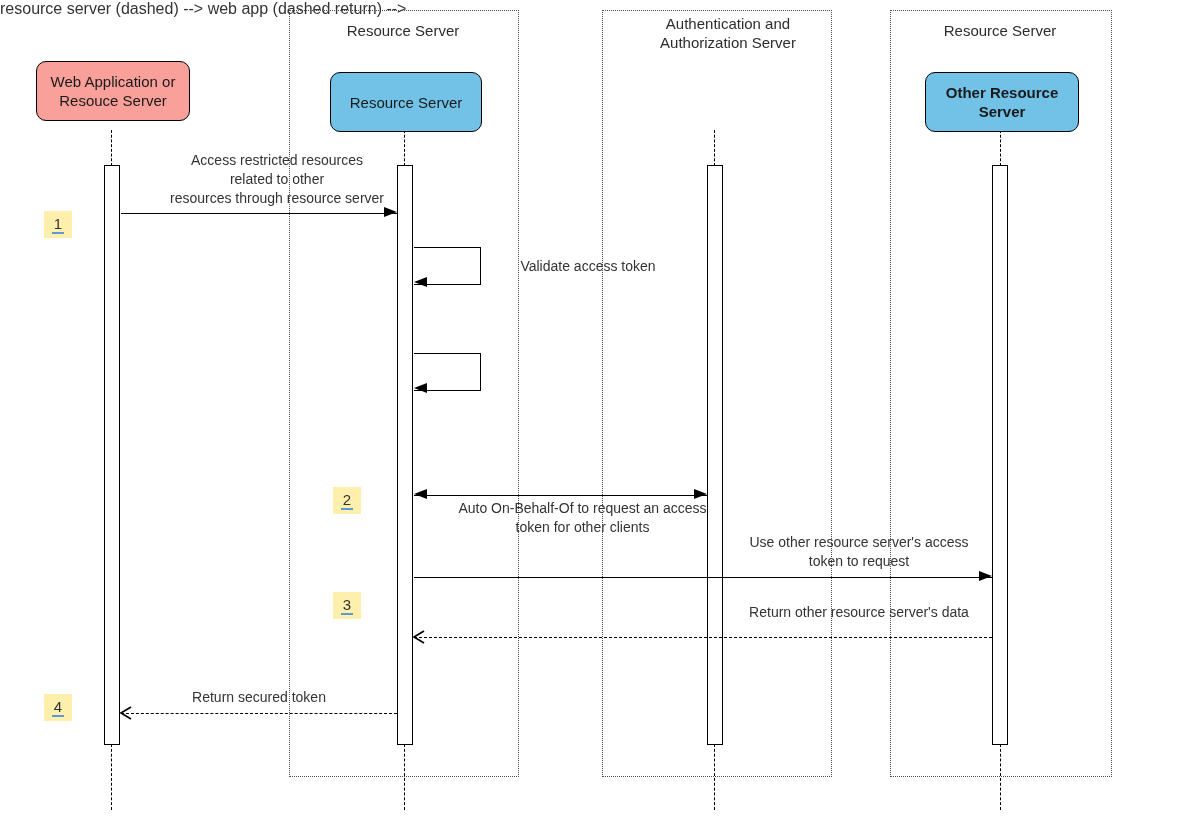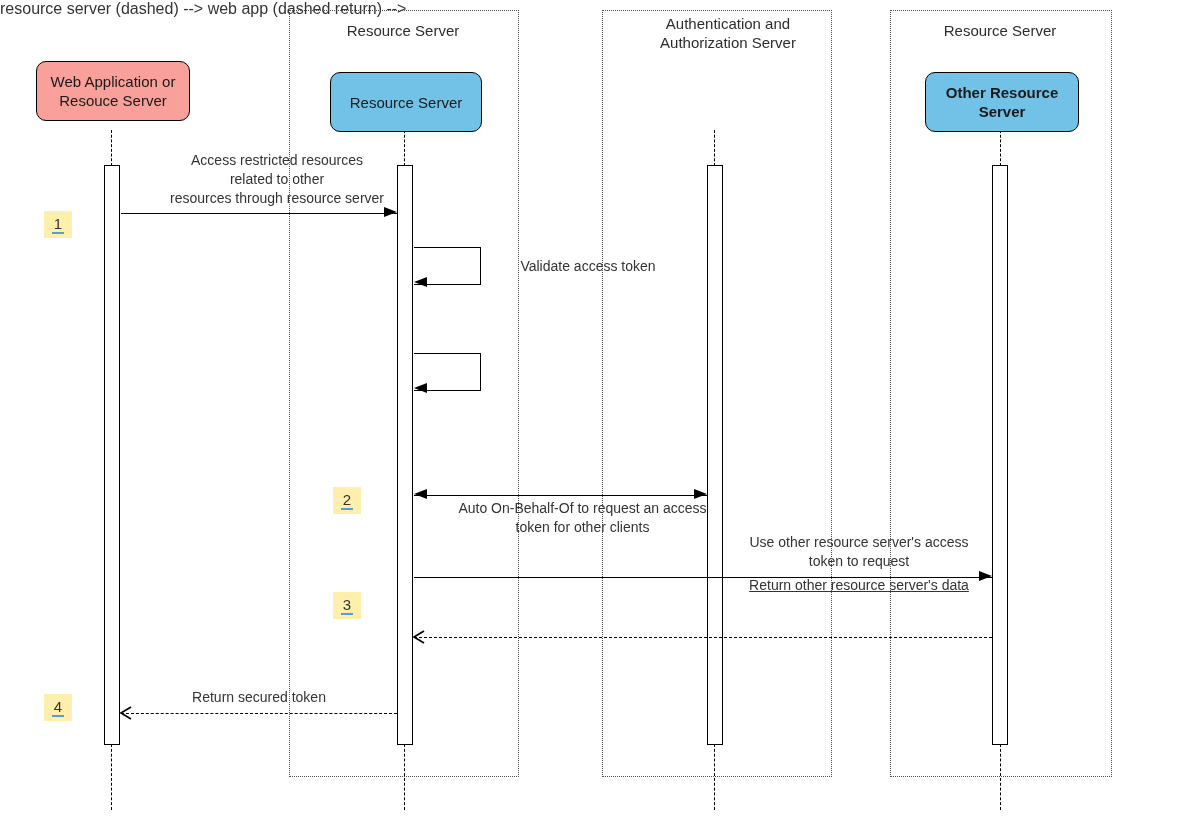--- a/index.html
+++ b/index.html
@@ -111,21 +111,21 @@
   
   <div class="msg-label" style="left:713px; top:533px; width:292px;">Use other resource server's access
 token to request</div>
   <div class="msg-line" style="left:414px; top:577px; width:578px;"></div>
   <div class="tri-right" style="left:979px; top:571px;"></div>
   <div class="badge" style="left:333px; top:592px;">
       <span>3</span>
     </div>
 
    resource server (dashed) --&gt;
-  <div class="msg-label" style="left:713px; top:576px; width:292px;text-decoration:underline;">Return other resource server's data</div>
+  <div class="msg-label" style="left:713px; top:603px; width:292px;">Return other resource server's data</div>
   <div class="msg-line dashed" style="left:414px; top:637px; width:578px;"></div>
   <svg class="chevron" style="left:411px; top:629px;" width="16" height="16">
     <path d="M13 2 L3 8 L13 14" fill="none" stroke="#000" stroke-width="1.7"></path>
   </svg>
 
    web app (dashed return) --&gt;
   <div class="msg-label" style="left:121px; top:688px; width:276px;">Return secured token</div>
   <div class="msg-line dashed" style="left:121px; top:713px; width:276px;"></div>
   <svg class="chevron" style="left:118px; top:705px;" width="16" height="16">
     <path d="M13 2 L3 8 L13 14" fill="none" stroke="#000" stroke-width="1.7"></path>

